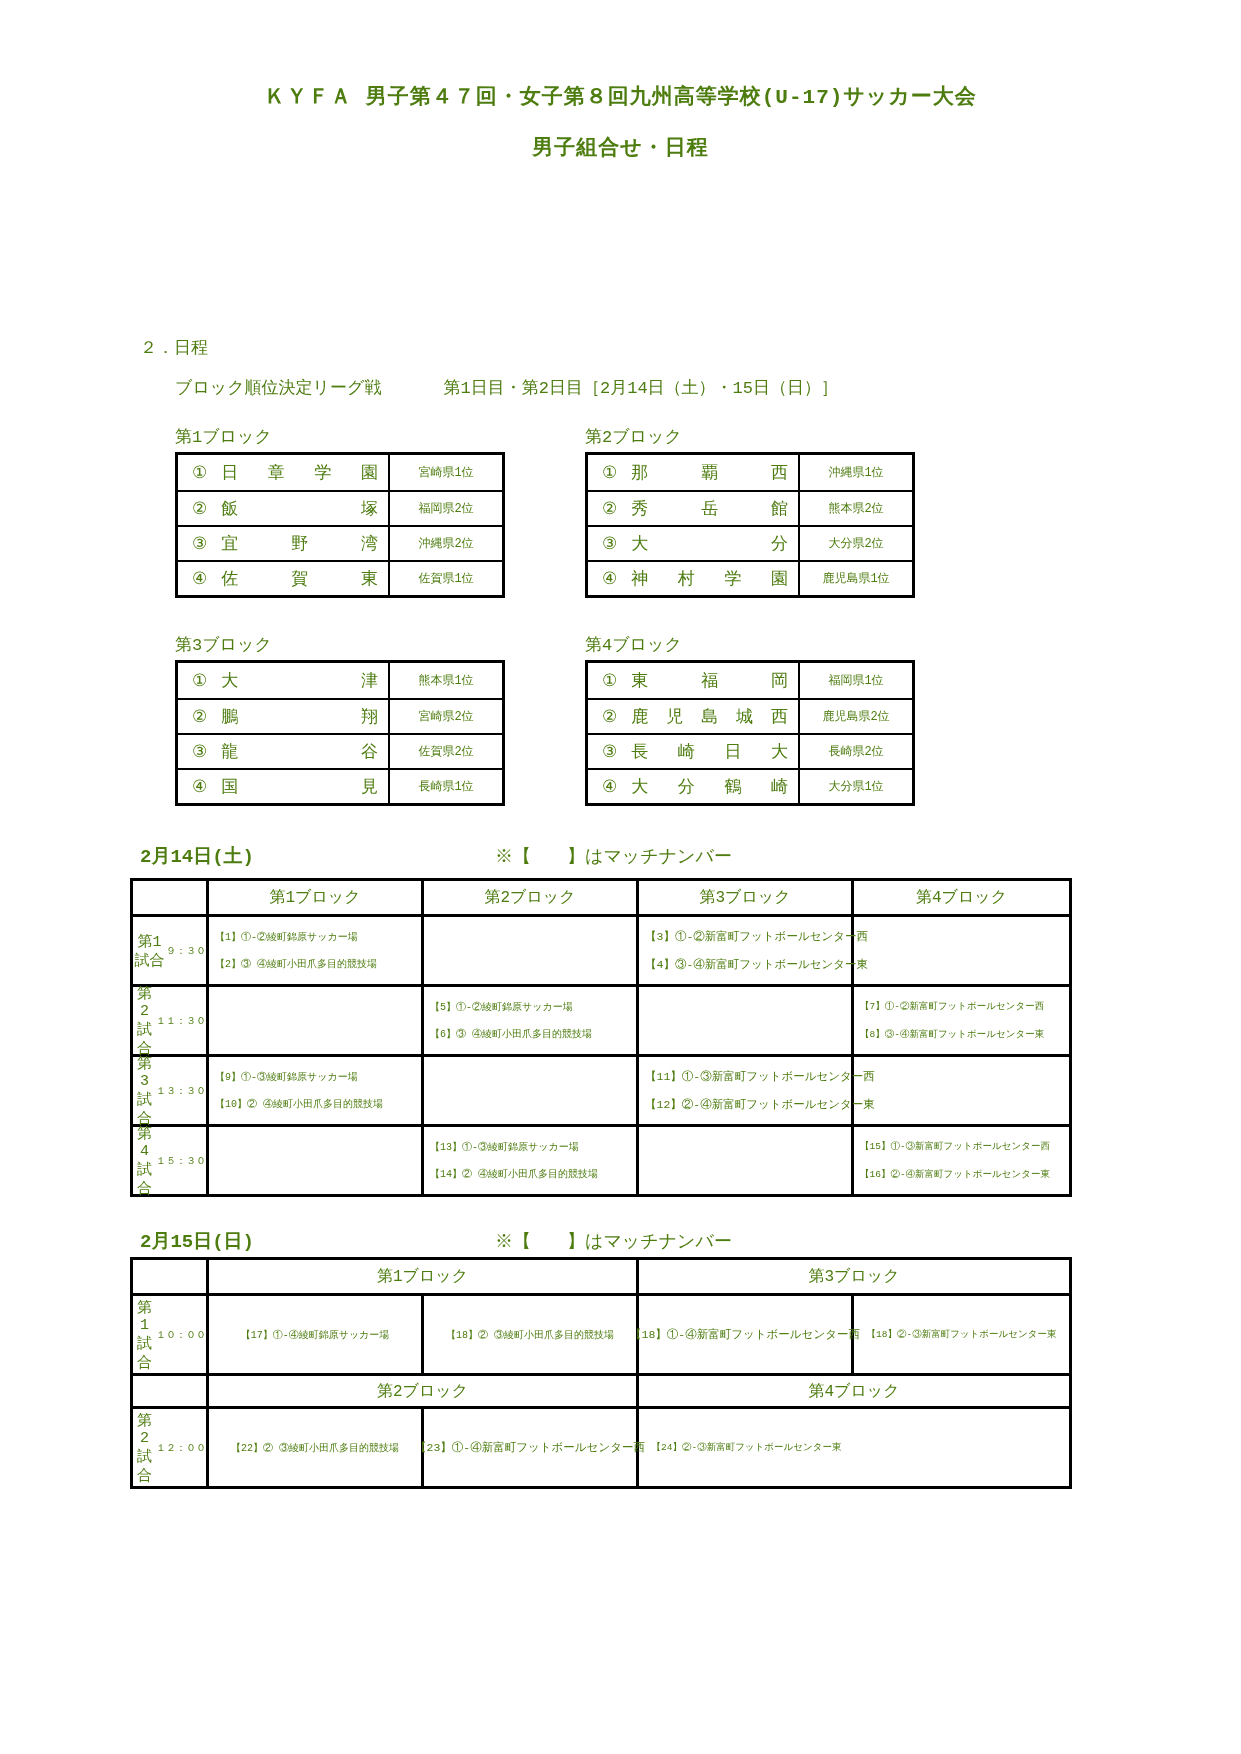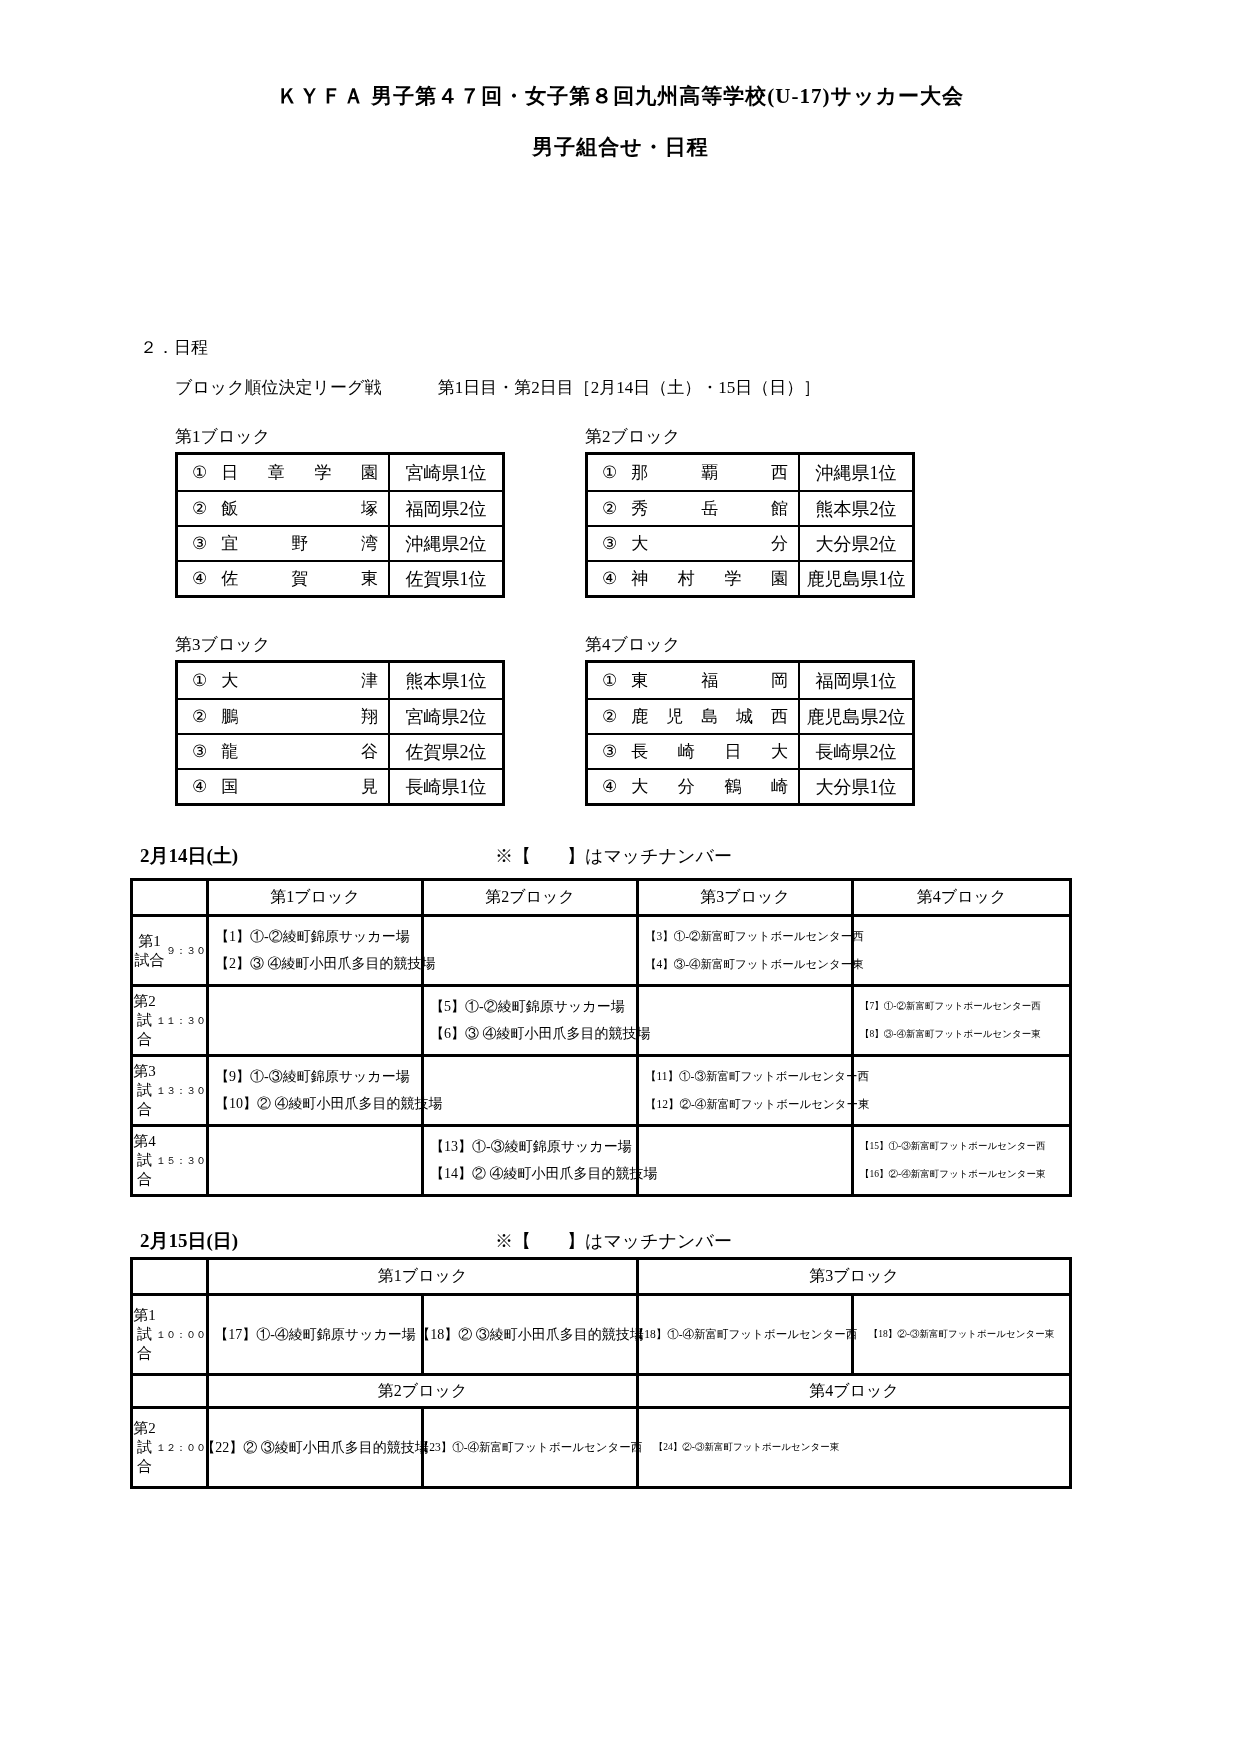--- a/index.html
+++ b/index.html
@@ -2,22 +2,22 @@
 <html><head>
 <meta charset="utf-8">
 <style>
   * { box-sizing: border-box; margin: 0; padding: 0; }
   html,body { background:#888; }
   .page {
     position: relative;
     width: 1241px; height: 1754px;
     margin: 0 auto;
     background: #ffffff;
-    color: #000000;
-    font-family: Liberation Serif, serif;
+    color: #4d7c0f;
+    font-family: Liberation Mono, monospace;
   }
   .doc-title {
     position: absolute; top: 82px; left: 0; right: 0;
     text-align: center; font-size: 21px; font-weight: bold; letter-spacing: 1px;
   }
   .doc-subtitle {
     position: absolute; top: 133px; left: 0; right: 0;
     text-align: center; font-size: 21px; font-weight: bold; letter-spacing: 1px;
   }
   
@@ -42,21 +42,21 @@
   .brow:first-child { border-top: none; }
   .bname {
     width: 212px; border-right: 2px solid #000;
     display: flex; align-items: center;
     padding: 0 10px 0 14px; font-size: 17px;
   }
   .bnum { margin-right: 14px; }
   .bteam { flex: 1; display: flex; justify-content: space-between; }
   .bseed {
     flex: 1; display: flex; align-items: center; justify-content: center;
-    font-size: 18px; white-space: nowrap;
+    font-size: 12px; white-space: nowrap;
   }
   
   .day-head { position: absolute; left: 140px; height: 26px; width: 900px; }
   .day-head .date { position: absolute; left: 0; top: 0; font-size: 19px; font-weight: bold; }
   .day-head .note { position: absolute; left: 355px; top: 1px; font-size: 18px; }
   .head14 { top: 843px; }
   .head15 { top: 1228px; }
   .sched { position: absolute; left: 130px; border: 3px solid #000; background:#fff; }
   .sched14 { top: 878px; }
   .sched15 { top: 1257px; }
@@ -74,21 +74,21 @@
   .slabel .time { font-size: 10px; white-space: nowrap; }
   .scell {
     width: 215px; border-right: 3px solid #000;
     display: flex; flex-direction: column; justify-content: center;
     align-items: center; text-align: center;
   }
   .scell:last-child { border-right: none; }
   .scell-lines { justify-content: space-around; align-items: flex-start; padding: 6px 2px 6px 6px; text-align: left; }
   .hcell { font-size: 16px; }
   .span2 { width: 430px; }
-  .line-lg { font-size: 14px; white-space: nowrap; }
+  .line-lg { font-size: 10px; white-space: nowrap; }
   .line-md { font-size: 11.5px; white-space: nowrap; }
   .line-sm { font-size: 9.5px;  white-space: nowrap; }
 </style>
 </head>
 <body>
 
 <div class="page">
 
   <div class="doc-title">ＫＹＦＡ 男子第４７回・女子第８回九州高等学校(U-17)サッカー大会</div>
   <div class="doc-subtitle">男子組合せ・日程</div>

